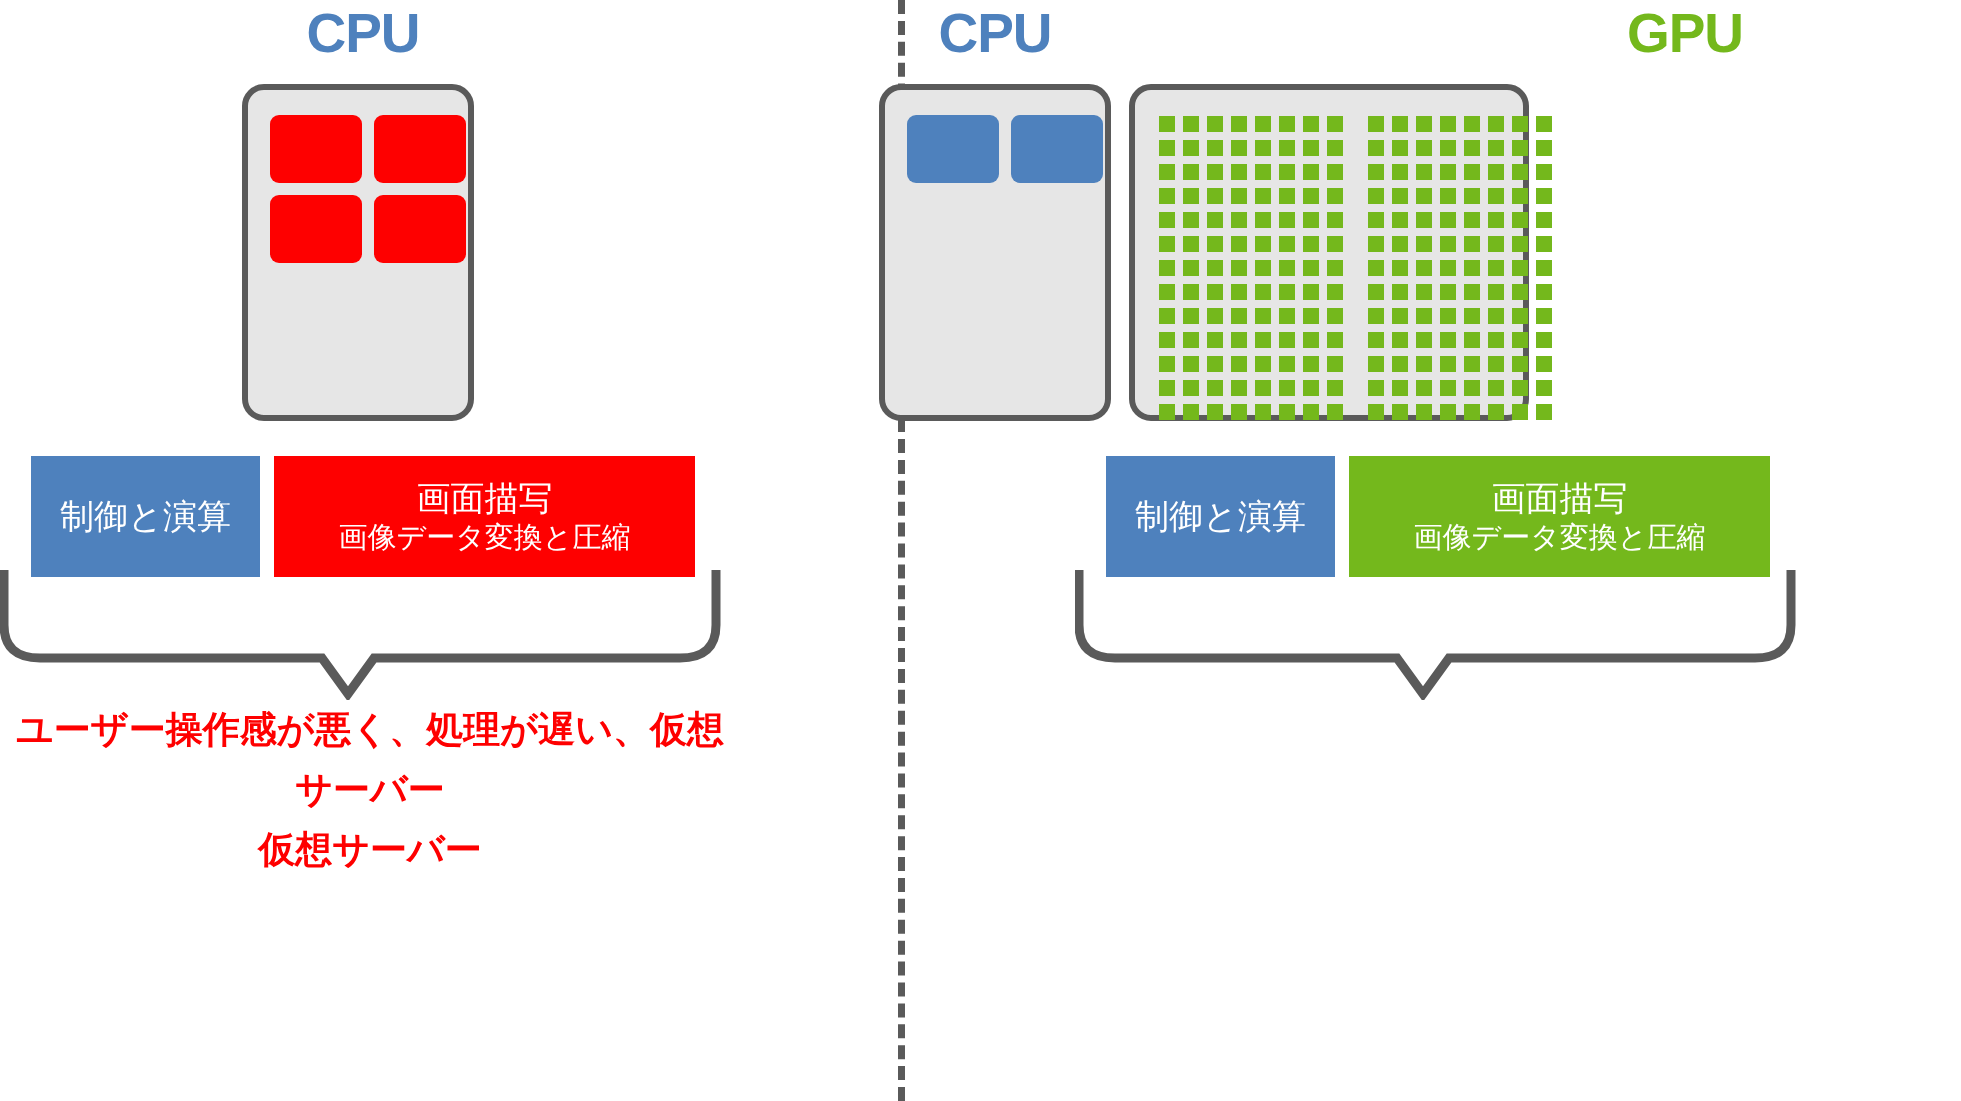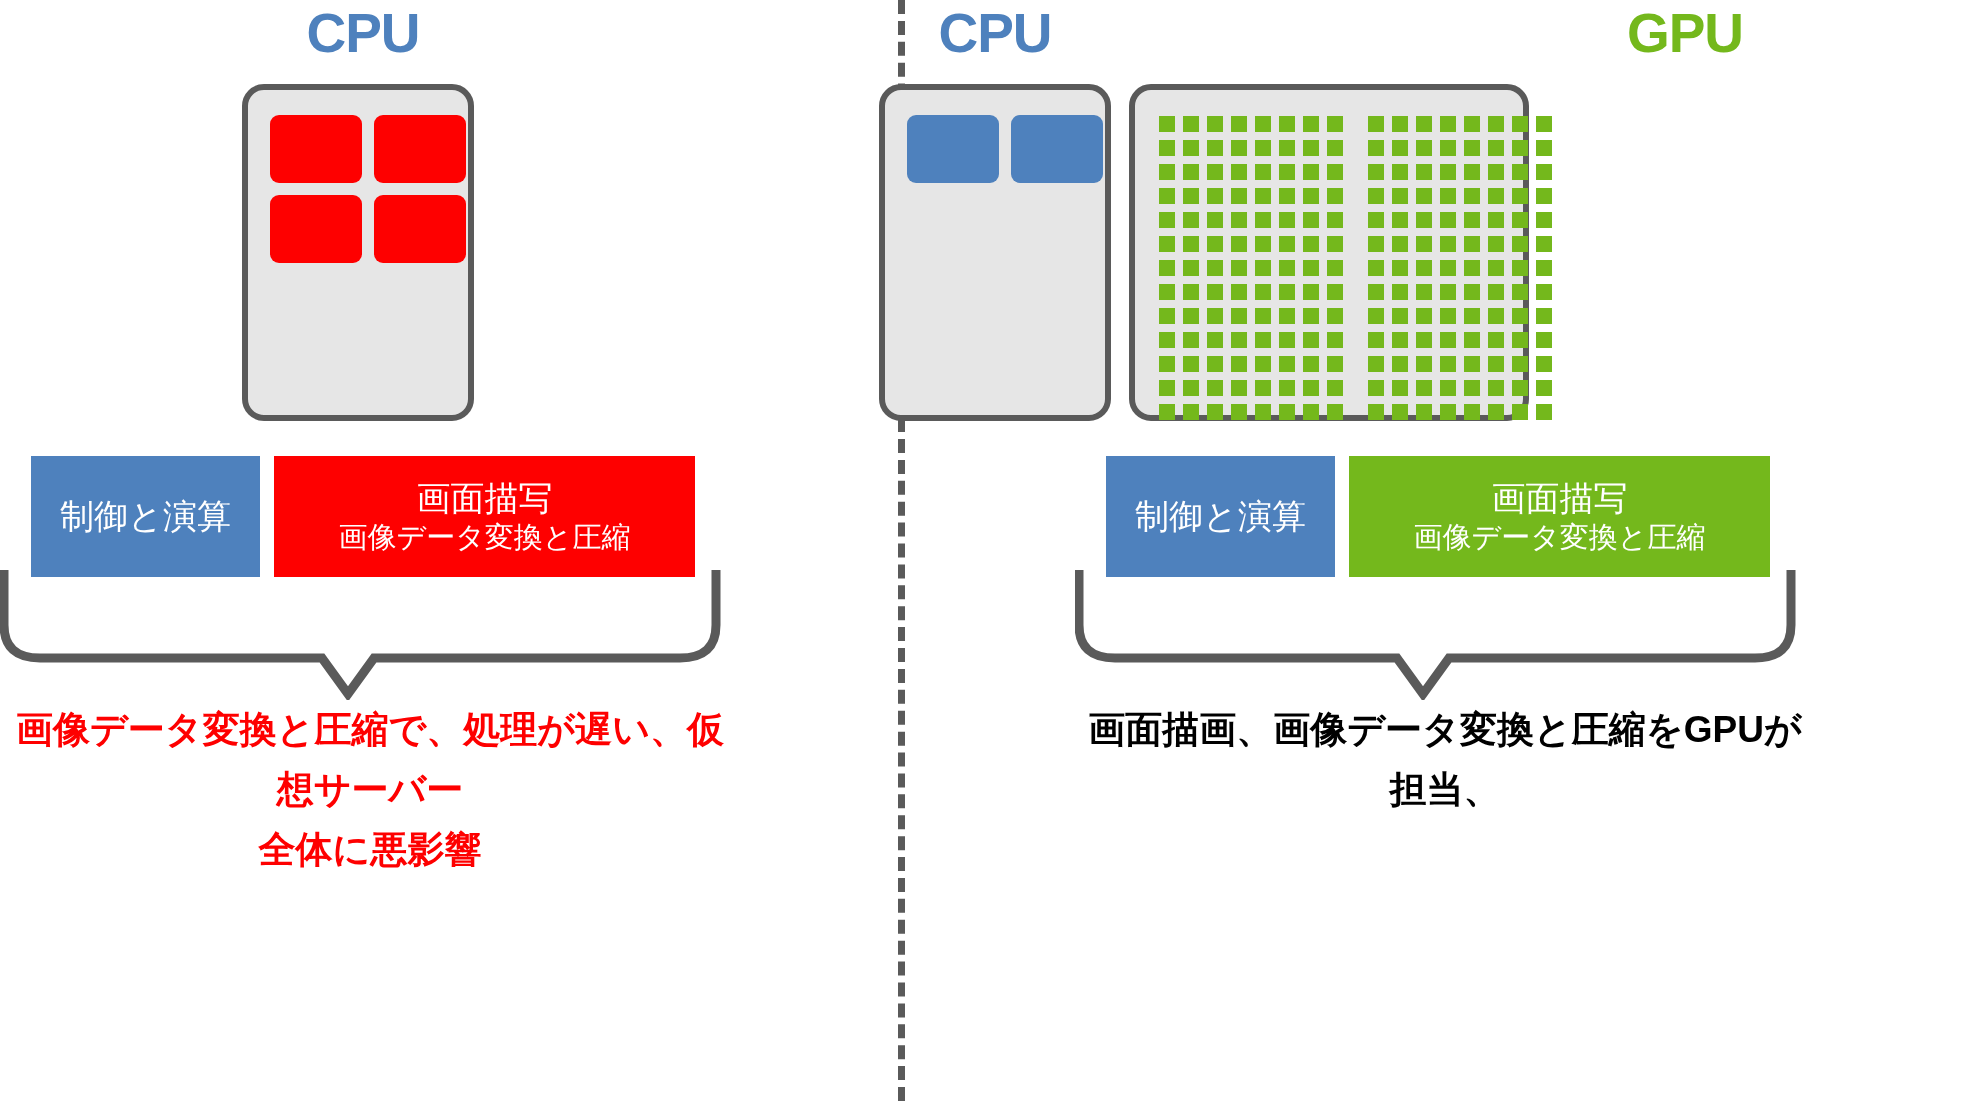--- a/index.html
+++ b/index.html
@@ -119,22 +119,22 @@
     <div class="rolebox red" style="left:274px;top:456px;width:421px;height:121px;">
       <div class="role-main">画面描写</div>
       <div class="role-sub">画像データ変換と圧縮</div>
     </div>
 
     <svg class="brace" style="left:0px;top:570px;width:740px;height:130px;" viewBox="0 0 740 130">
       <path d="M4,0 L4,55 Q4,88 40,88 L322,88 L348,124 L374,88 L680,88 Q716,88 716,55 L716,0" fill="none" stroke="#5a5a5a" stroke-width="9" stroke-linejoin="miter" stroke-linecap="butt"></path>
     </svg>
 
     <div class="caption" style="left:0px;top:700px;width:740px;">
-      <div class="em-red">画像データ変換と圧縮で、処理が遅い、仮想サーバー</div>
-      <div class="em-red">全体に悪影響</div>
+      <div class="em-red">ユーザー操作感が悪く、処理が遅い、仮想サーバー</div>
+      <div class="em-red">仮想サーバー</div>
     </div>
   </div>
 
   <div>
 
     <div class="heading blue" style="left:880px;top:6px;width:230px;">CPU</div>
 
     <div class="heading green" style="left:1570px;top:6px;width:230px;">GPU</div>
 
     <div class="chip" style="left:879px;top:84px;width:232px;height:337px;">
@@ -366,17 +366,16 @@
     <div class="rolebox green" style="left:1349px;top:456px;width:421px;height:121px;">
       <div class="role-main">画面描写</div>
       <div class="role-sub">画像データ変換と圧縮</div>
     </div>
 
     <svg class="brace" style="left:1075px;top:570px;width:740px;height:130px;" viewBox="0 0 740 130">
       <path d="M4,0 L4,55 Q4,88 40,88 L322,88 L348,124 L374,88 L680,88 Q716,88 716,55 L716,0" fill="none" stroke="#5a5a5a" stroke-width="9" stroke-linejoin="miter" stroke-linecap="butt"></path>
     </svg>
 
     <div class="caption" style="left:1075px;top:700px;width:740px;">
-      <div>画面描画、画像データ変換と圧縮をGPUが担当、</div>
     </div>
   </div>
 
 </div>
 
 </body></html>

